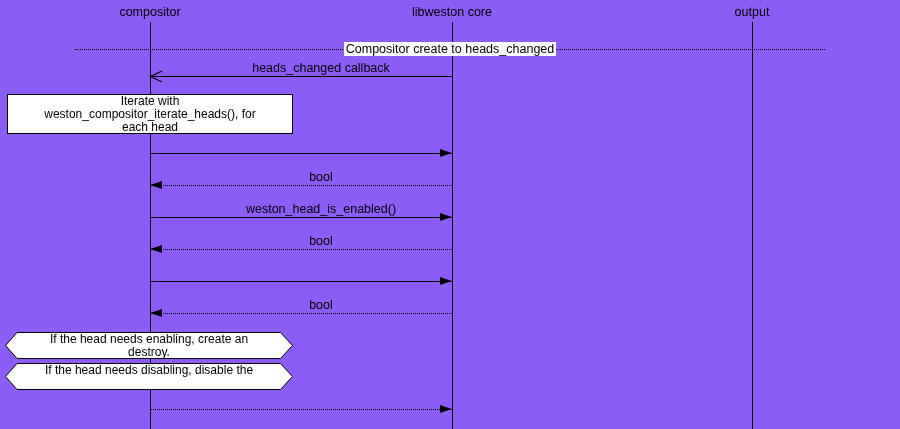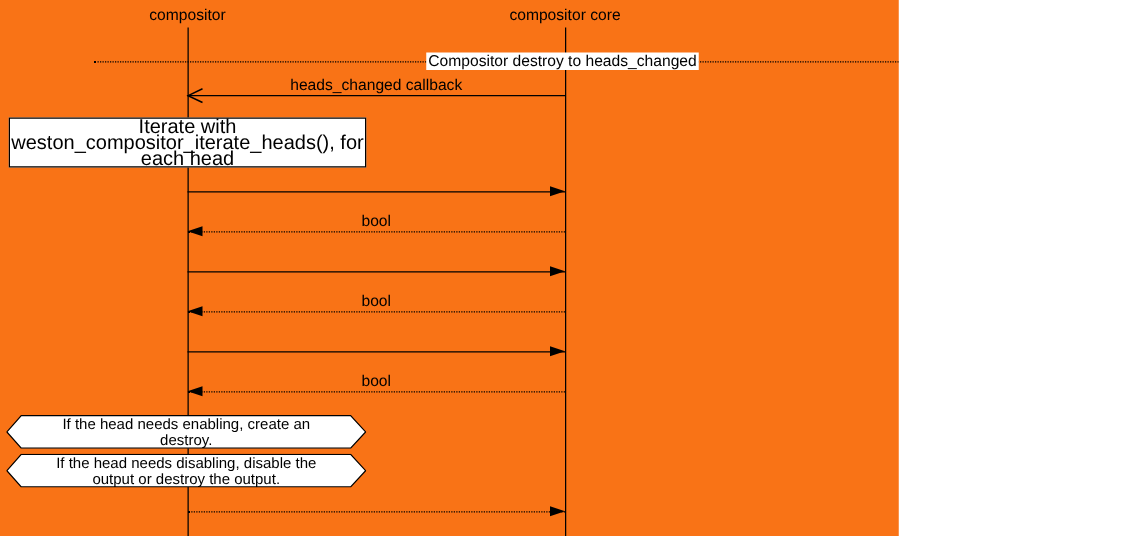--- a/index.html
+++ b/index.html
@@ -1,57 +1,57 @@
 <!DOCTYPE html>
 <html><head>
 <meta charset="utf-8">
 <style>
   html,body{margin:0;padding:0;background:#fff;}
   #diagram{
-    position:relative;width:719px;height:429px;background:#f97316;overflow:hidden;
+    position:relative;width:900px;height:429px;background:#8b5cf6;overflow:hidden;
     font-family:"Liberation Sans","DejaVu Sans",sans-serif;font-size:12.5px;color:#000;
   }
   .actor-label{position:absolute;top:4px;width:160px;height:16px;line-height:16px;text-align:center;z-index:3;}
   .lifeline{position:absolute;top:22px;bottom:0;width:1px;background:#000;z-index:1;}
   .divider-line{position:absolute;top:49px;left:75px;width:750px;height:0;border-top:1px dotted #000;z-index:1;}
   .divider-label-wrap{position:absolute;top:42px;left:75px;width:750px;height:14px;line-height:14px;text-align:center;z-index:3;}
   .divider-label-wrap span{background:#fff;padding:0 2px;}
   .msg-line{position:absolute;left:150px;width:302px;height:0;z-index:2;}
   .solid{border-top:1px solid #000;}
   .dotted{border-top:1px dotted #000;}
-  .msg-label{position:absolute;left:150px;width:302px;height:14px;line-height:14px;text-align:center;z-index:3;}
+  .msg-label{position:absolute;left:150px;width:302px;height:14px;line-height:14px;text-align:center;z-index:3;padding-left:20px;}
   .ah-r{position:absolute;left:440px;width:0;height:0;border-left:12px solid #000;
         border-top:4.5px solid transparent;border-bottom:4.5px solid transparent;z-index:3;}
   .ah-l{position:absolute;left:150px;width:0;height:0;border-right:12px solid #000;
         border-top:4.5px solid transparent;border-bottom:4.5px solid transparent;z-index:3;}
   .ah-open{position:absolute;left:149px;width:14px;height:14px;z-index:3;}
   .note-box{position:absolute;left:7px;top:94px;width:286px;height:40px;box-sizing:border-box;
-        border:1px solid #000;background:#fff;text-align:center;font-size:16px;line-height:13px;padding-top:0px;z-index:2;}
+        border:1px solid #000;background:#fff;text-align:center;font-size:12px;line-height:13px;padding-top:0px;z-index:2;}
   .note-box span{display:block;}
   .hex{position:absolute;left:5px;width:288px;height:27px;z-index:2;}
   .hex svg{position:absolute;left:0;top:0;width:100%;height:100%;}
   .hex-text{position:absolute;left:0;top:1px;width:100%;text-align:center;font-size:12px;line-height:12.5px;z-index:3;}
   .hex-text span{display:block;}
 </style>
 </head>
 <body>
 
 <div id="diagram">
 
   <div class="actor-label" style="left:70px">compositor</div>
-  <div class="actor-label" style="left:372px">compositor core</div>
+  <div class="actor-label" style="left:372px">libweston core</div>
   <div class="actor-label" style="left:672px">output</div>
 
   <div class="lifeline" style="left:150px"></div>
   <div class="lifeline" style="left:452px"></div>
   <div class="lifeline" style="left:752px"></div>
 
   <div class="divider-line"></div>
   <div class="divider-label-wrap">
-    <span>Compositor destroy to heads_changed</span>
+    <span>Compositor create to heads_changed</span>
   </div>
 
   <div class="msg-label" style="top:61px">heads_changed callback</div>
   <div class="msg-line solid" style="top:76px"></div>
   <svg class="ah-open" style="top:70px" viewBox="0 0 14 14">
     <polyline points="13,1 1.5,6.5 13,12" fill="none" stroke="#000" stroke-width="1.2"></polyline>
   </svg>
 
   <div class="note-box">
     <span>Iterate with</span>
@@ -59,20 +59,21 @@
     <span>each head</span>
   </div>
 
   <div class="msg-line solid" style="top:153px"></div>
   <div class="ah-r" style="top:149px"></div>
 
   <div class="msg-label" style="top:170px">bool</div>
   <div class="msg-line dotted" style="top:185px"></div>
   <div class="ah-l" style="top:181px"></div>
 
+  <div class="msg-label" style="top:202px">weston_head_is_enabled()</div>
   <div class="msg-line solid" style="top:217px"></div>
   <div class="ah-r" style="top:213px"></div>
 
   <div class="msg-label" style="top:234px">bool</div>
   <div class="msg-line dotted" style="top:249px"></div>
   <div class="ah-l" style="top:245px"></div>
 
   <div class="msg-line solid" style="top:281px"></div>
   <div class="ah-r" style="top:277px"></div>
 
@@ -89,20 +90,19 @@
       <span>destroy.</span>
     </div>
   </div>
 
   <div class="hex" style="top:363px">
     <svg viewBox="0 0 288 27" preserveAspectRatio="none">
       <polygon points="12,0.5 275.5,0.5 287.5,13.5 275.5,26.5 12,26.5 0.5,13.5" fill="#fff" stroke="#000" stroke-width="1"></polygon>
     </svg>
     <div class="hex-text">
       <span>If the head needs disabling, disable the</span>
-      <span>output or destroy the output.</span>
     </div>
   </div>
 
   <div class="msg-line dotted" style="top:409px"></div>
   <div class="ah-r" style="top:405px"></div>
 
 </div>
 
 </body></html>

